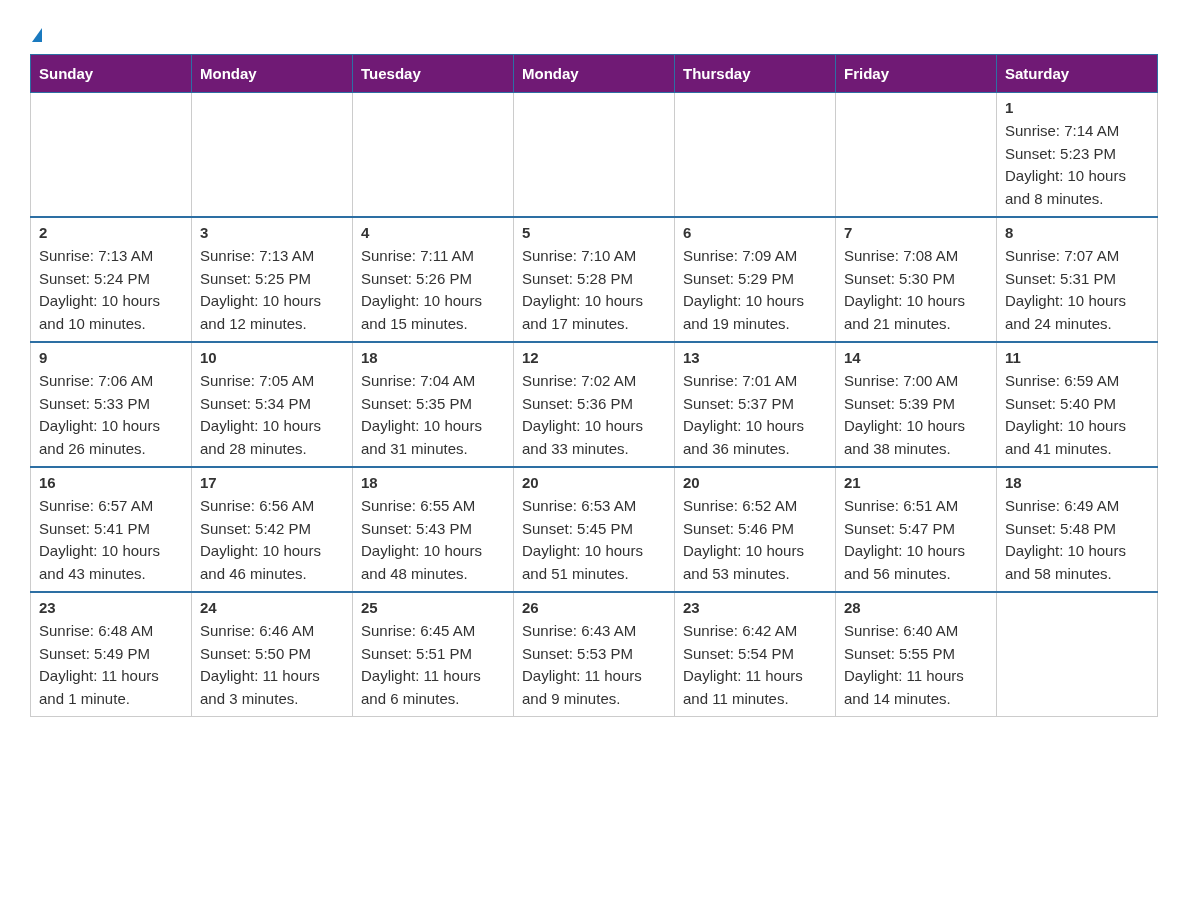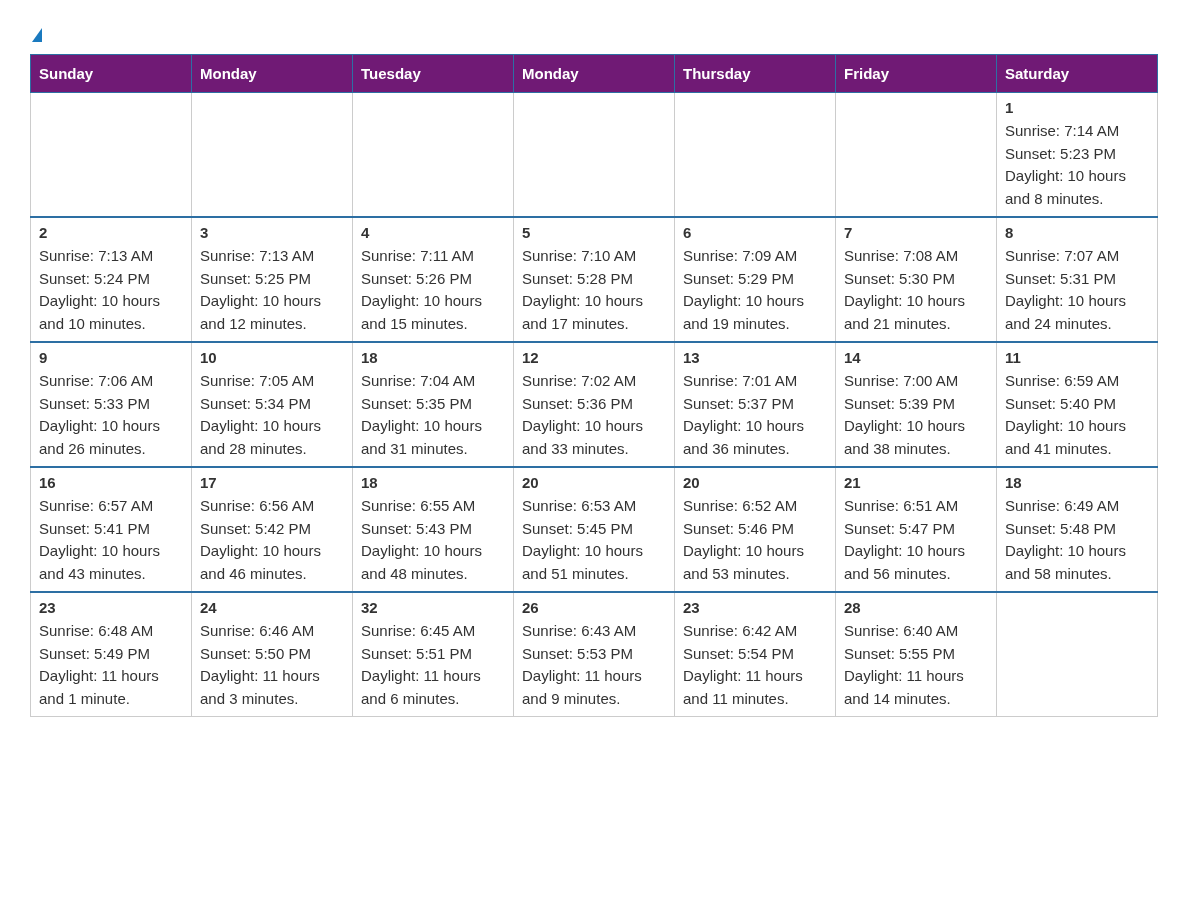--- a/index.html
+++ b/index.html
@@ -234,21 +234,21 @@
       <tr class="row-border">
         <td>
           <span class="day-number">23</span>
           <div class="day-info">Sunrise: 6:48 AM<br>Sunset: 5:49 PM<br>Daylight: 11 hours and 1 minute.</div>
         </td>
         <td>
           <span class="day-number">24</span>
           <div class="day-info">Sunrise: 6:46 AM<br>Sunset: 5:50 PM<br>Daylight: 11 hours and 3 minutes.</div>
         </td>
         <td>
-          <span class="day-number">32</span>
+          <span class="day-number">25</span>
           <div class="day-info">Sunrise: 6:45 AM<br>Sunset: 5:51 PM<br>Daylight: 11 hours and 6 minutes.</div>
         </td>
         <td>
           <span class="day-number">26</span>
           <div class="day-info">Sunrise: 6:43 AM<br>Sunset: 5:53 PM<br>Daylight: 11 hours and 9 minutes.</div>
         </td>
         <td>
           <span class="day-number">23</span>
           <div class="day-info">Sunrise: 6:42 AM<br>Sunset: 5:54 PM<br>Daylight: 11 hours and 11 minutes.</div>
         </td>

